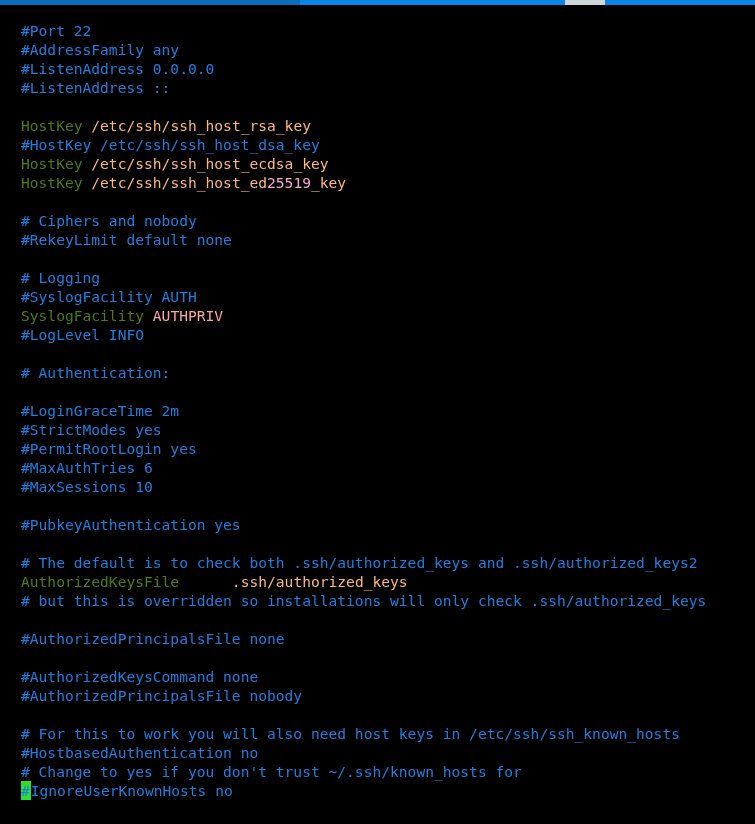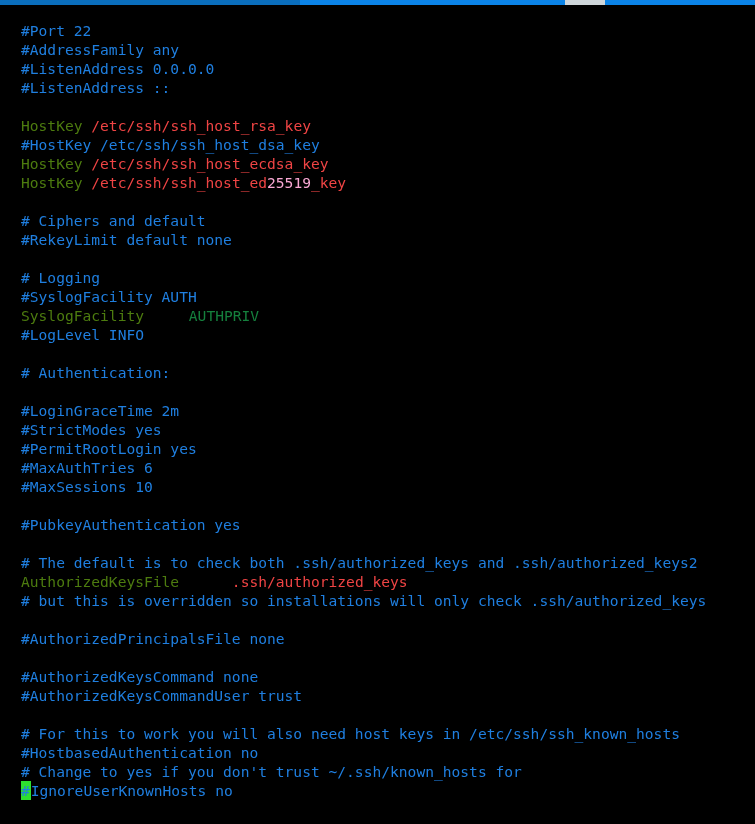--- a/index.html
+++ b/index.html
@@ -52,23 +52,23 @@
     line-height: 19px;
     font-size: 14.6px;
     white-space: pre;
     letter-spacing: 0px;
     padding-left: 5px;
   }
 
   
   .c-comment  { color: #1f7fe0; }   
   .c-keyword  { color: #4d7c0f; }   
-  .c-value    { color: #15803d; margin-left: 36px; }   
+  .c-value    { color: #fca5a5; }   
   .c-number   { color: #f9a8d4; }   
-  .c-plain    { color: #ef4444; }   
+  .c-plain    { color: #fdba74; }   
 
   
   .cursor {
     background: #2ee02e;
     color: #1f7fe0;
     display: inline-block;
     width: 9.7px;
   }
 
   
@@ -101,21 +101,21 @@
       <div class="row"><span class="c-comment">#Port 22</span></div>
       <div class="row"><span class="c-comment">#AddressFamily any</span></div>
       <div class="row"><span class="c-comment">#ListenAddress 0.0.0.0</span></div>
       <div class="row"><span class="c-comment">#ListenAddress ::</span></div>
       <div class="row">&nbsp;</div>
       <div class="row"><span class="c-keyword">HostKey</span><span class="c-plain"> /etc/ssh/ssh_host_rsa_key</span></div>
       <div class="row"><span class="c-comment">#HostKey /etc/ssh/ssh_host_dsa_key</span></div>
       <div class="row"><span class="c-keyword">HostKey</span><span class="c-plain"> /etc/ssh/ssh_host_ecdsa_key</span></div>
       <div class="row"><span class="c-keyword">HostKey</span><span class="c-plain"> /etc/ssh/ssh_host_ed</span><span class="c-number">25519</span><span class="c-plain">_key</span></div>
       <div class="row">&nbsp;</div>
-      <div class="row"><span class="c-comment"># Ciphers and default</span></div>
+      <div class="row"><span class="c-comment"># Ciphers and nobody</span></div>
       <div class="row"><span class="c-comment">#RekeyLimit default none</span></div>
       <div class="row">&nbsp;</div>
       <div class="row"><span class="c-comment"># Logging</span></div>
       <div class="row"><span class="c-comment">#SyslogFacility AUTH</span></div>
       <div class="row"><span class="c-keyword">SyslogFacility</span><span class="c-plain"> </span><span class="c-value">AUTHPRIV</span></div>
       <div class="row"><span class="c-comment">#LogLevel INFO</span></div>
       <div class="row">&nbsp;</div>
       <div class="row"><span class="c-comment"># Authentication:</span></div>
       <div class="row">&nbsp;</div>
       <div class="row"><span class="c-comment">#LoginGraceTime 2m</span></div>
@@ -126,21 +126,21 @@
       <div class="row">&nbsp;</div>
       <div class="row"><span class="c-comment">#PubkeyAuthentication yes</span></div>
       <div class="row">&nbsp;</div>
       <div class="row"><span class="c-comment"># The default is to check both .ssh/authorized_keys and .ssh/authorized_keys2</span></div>
       <div class="row"><span class="c-keyword">AuthorizedKeysFile</span><span class="c-plain">      .ssh/authorized_keys</span></div>
       <div class="row"><span class="c-comment"># but this is overridden so installations will only check .ssh/authorized_keys</span></div>
       <div class="row">&nbsp;</div>
       <div class="row"><span class="c-comment">#AuthorizedPrincipalsFile none</span></div>
       <div class="row">&nbsp;</div>
       <div class="row"><span class="c-comment">#AuthorizedKeysCommand none</span></div>
-      <div class="row"><span class="c-comment">#AuthorizedKeysCommandUser trust</span></div>
+      <div class="row"><span class="c-comment">#AuthorizedPrincipalsFile nobody</span></div>
       <div class="row">&nbsp;</div>
       <div class="row"><span class="c-comment"># For this to work you will also need host keys in /etc/ssh/ssh_known_hosts</span></div>
       <div class="row"><span class="c-comment">#HostbasedAuthentication no</span></div>
       <div class="row"><span class="c-comment"># Change to yes if you don't trust ~/.ssh/known_hosts for</span></div>
       <div class="row"><span class="c-comment cursor">#</span><span class="c-comment">IgnoreUserKnownHosts no</span></div>
     </div>
 
   <div id="statusline">
     
     

